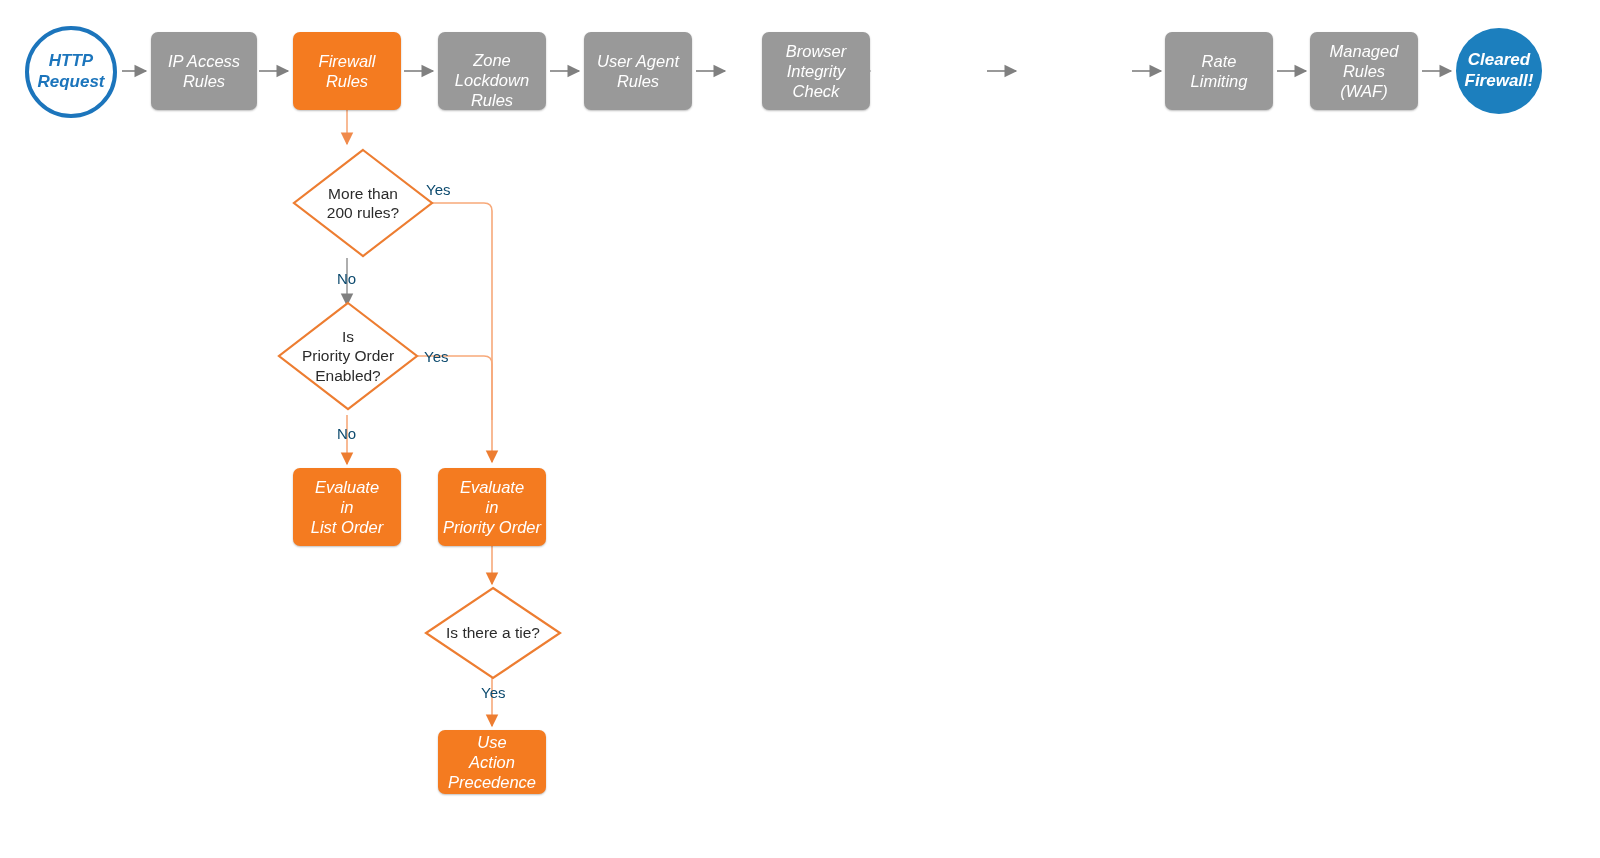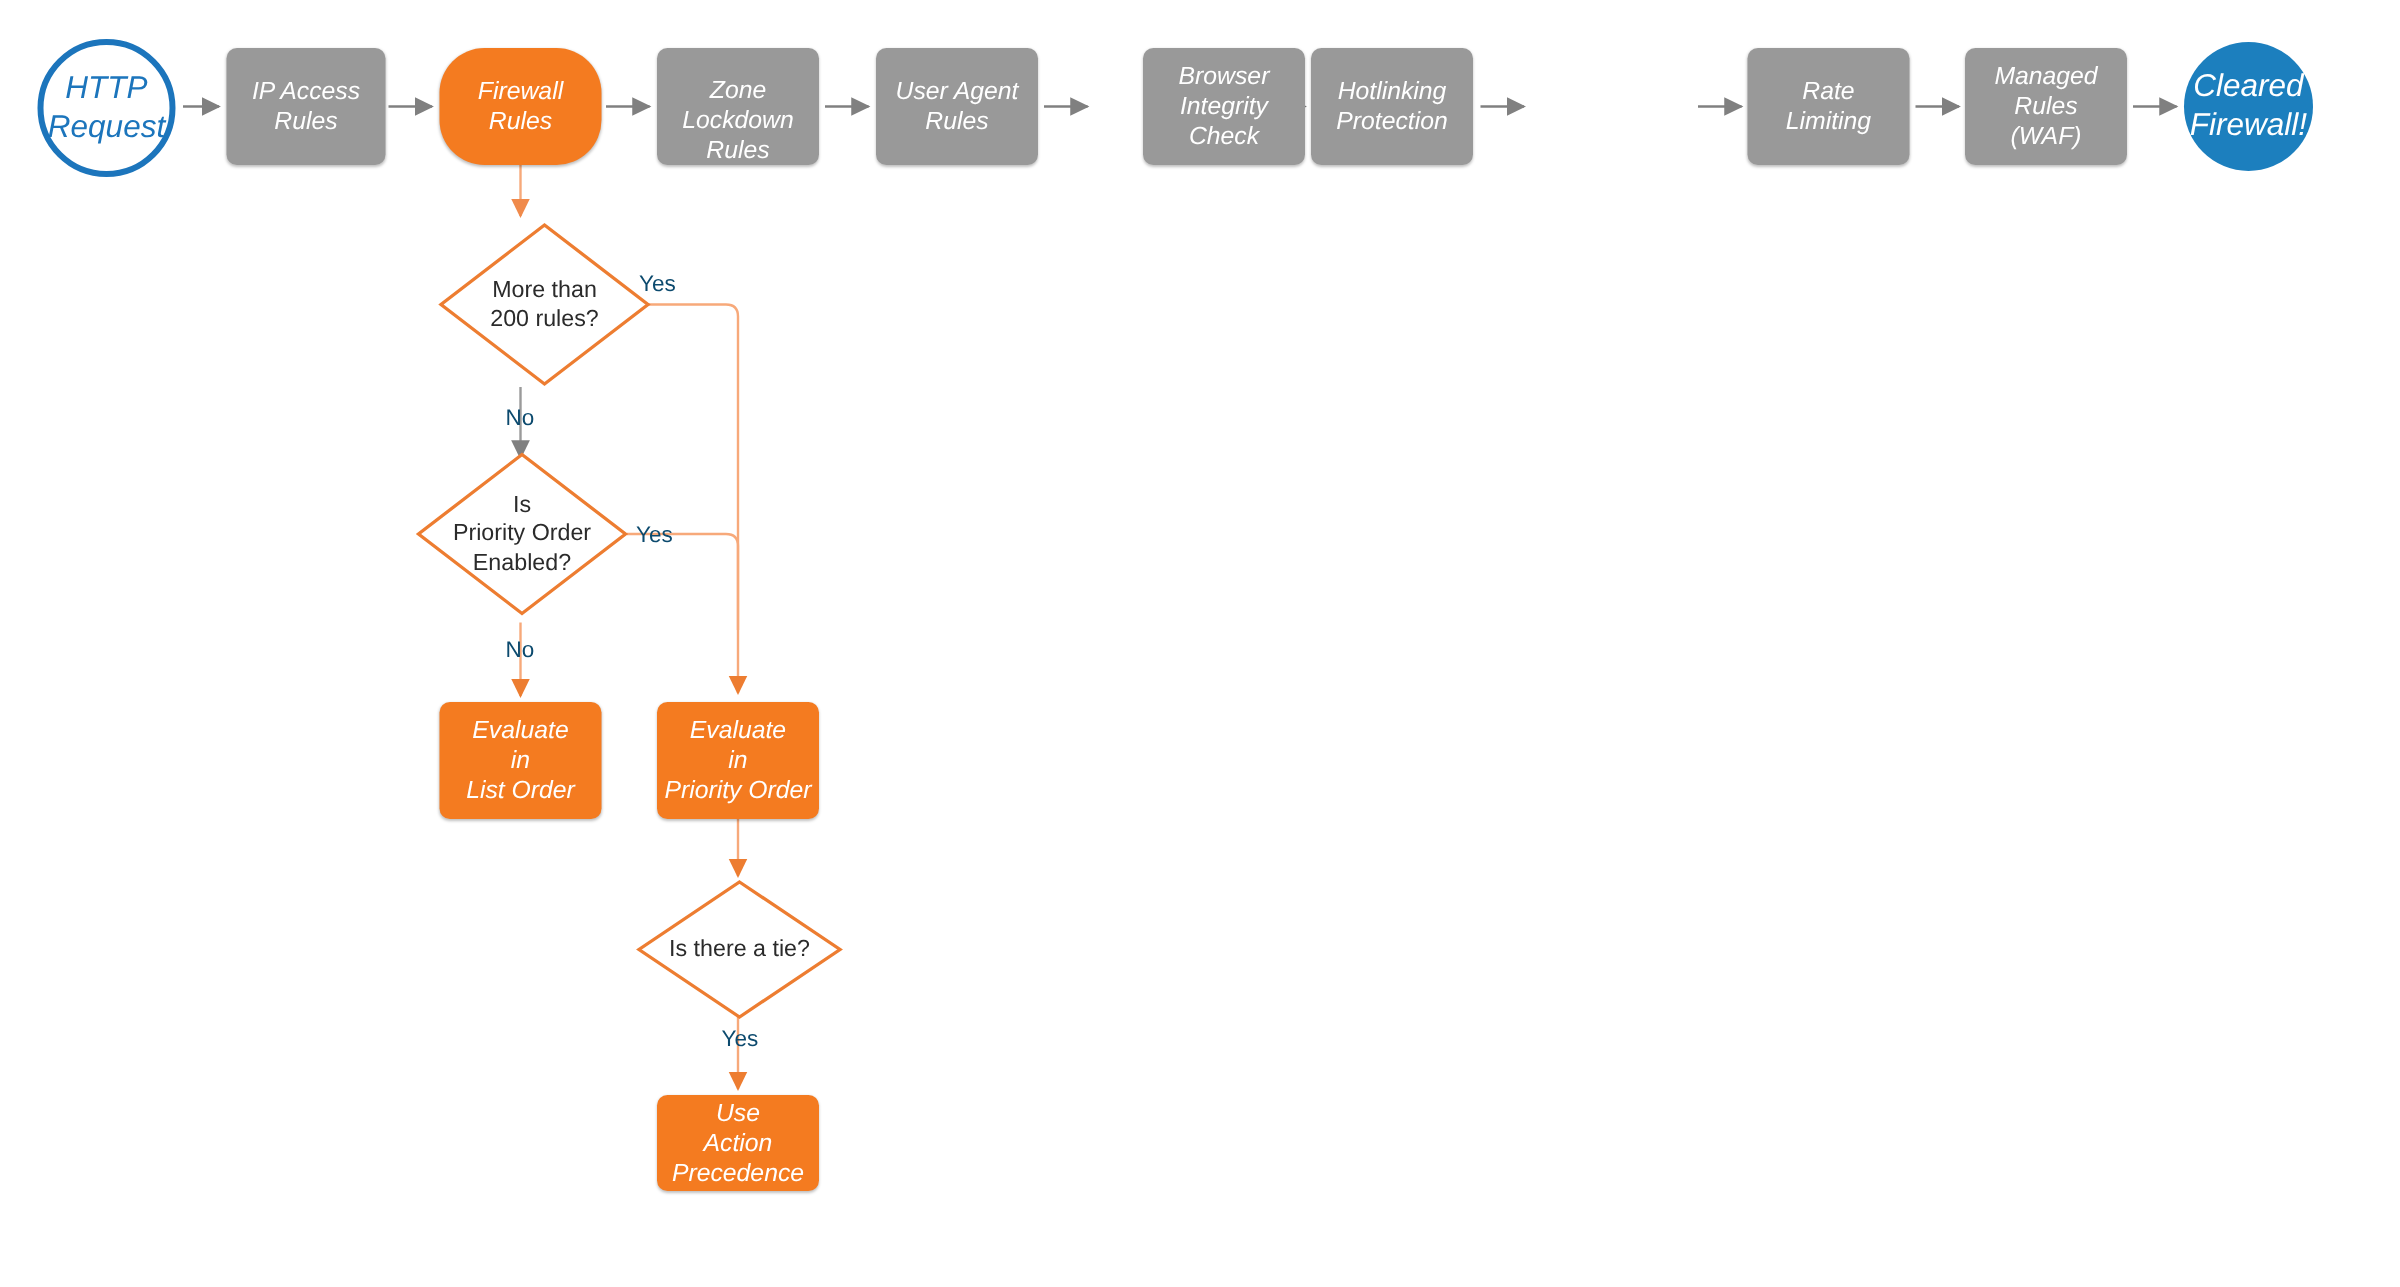--- a/index.html
+++ b/index.html
@@ -44,22 +44,22 @@
     font-style: italic;
     font-size: 16.5px;
     box-shadow: 0 1px 2px rgba(0,0,0,0.25);
   }
   .proc.gray   { background: #999999; }
   .proc.orange { background: #f47b20; }
 
   .terminator {
     border-radius: 50%;
     font-style: italic;
-    font-weight: normal;
-    font-size: 21px;
+    font-weight: bold;
+    font-size: 17px;
   }
   .terminator.outline {
     background: #ffffff;
     border: 4px solid #1c75bc;
     color: #1c75bc;
   }
   .terminator.filled {
     background: #1c7fbe;
     color: #ffffff;
   }
@@ -140,21 +140,21 @@
   <div class="node terminator outline" style="left:25px; top:26px; width:92px; height:92px;">
     <span>HTTP
 Request</span>
   </div>
 
   <div class="node proc gray" style="left:151px; top:32px; width:106px; height:78px;">
     <span>IP Access
 Rules</span>
   </div>
 
-  <div class="node proc orange" style="left:293px; top:32px; width:108px; height:78px;border-radius:30px;">
+  <div class="node proc orange" style="left:293px; top:32px; width:108px; height:78px;">
     <span>Firewall
 Rules</span>
   </div>
 
   <div class="node proc gray" style="left:438px; top:32px; width:108px; height:78px;align-items:flex-end;">
     <span>Zone
 Lockdown
 Rules</span>
   </div>
 
@@ -162,24 +162,20 @@
     <span>User Agent
 Rules</span>
   </div>
 
   <div class="node proc gray" style="left:729px; top:32px; width:108px; height:78px;margin-left:33px;">
     <span>Browser
 Integrity
 Check</span>
   </div>
 
-  <div class="node proc gray" style="left:874px; top:32px; width:108px; height:78px;">
-    <span>Hotlinking
-Protection</span>
-  </div>
 
 
   <div class="node proc gray" style="left:1165px; top:32px; width:108px; height:78px;">
     <span>Rate
 Limiting</span>
   </div>
 
   <div class="node proc gray" style="left:1310px; top:32px; width:108px; height:78px;">
     <span>Managed
 Rules

